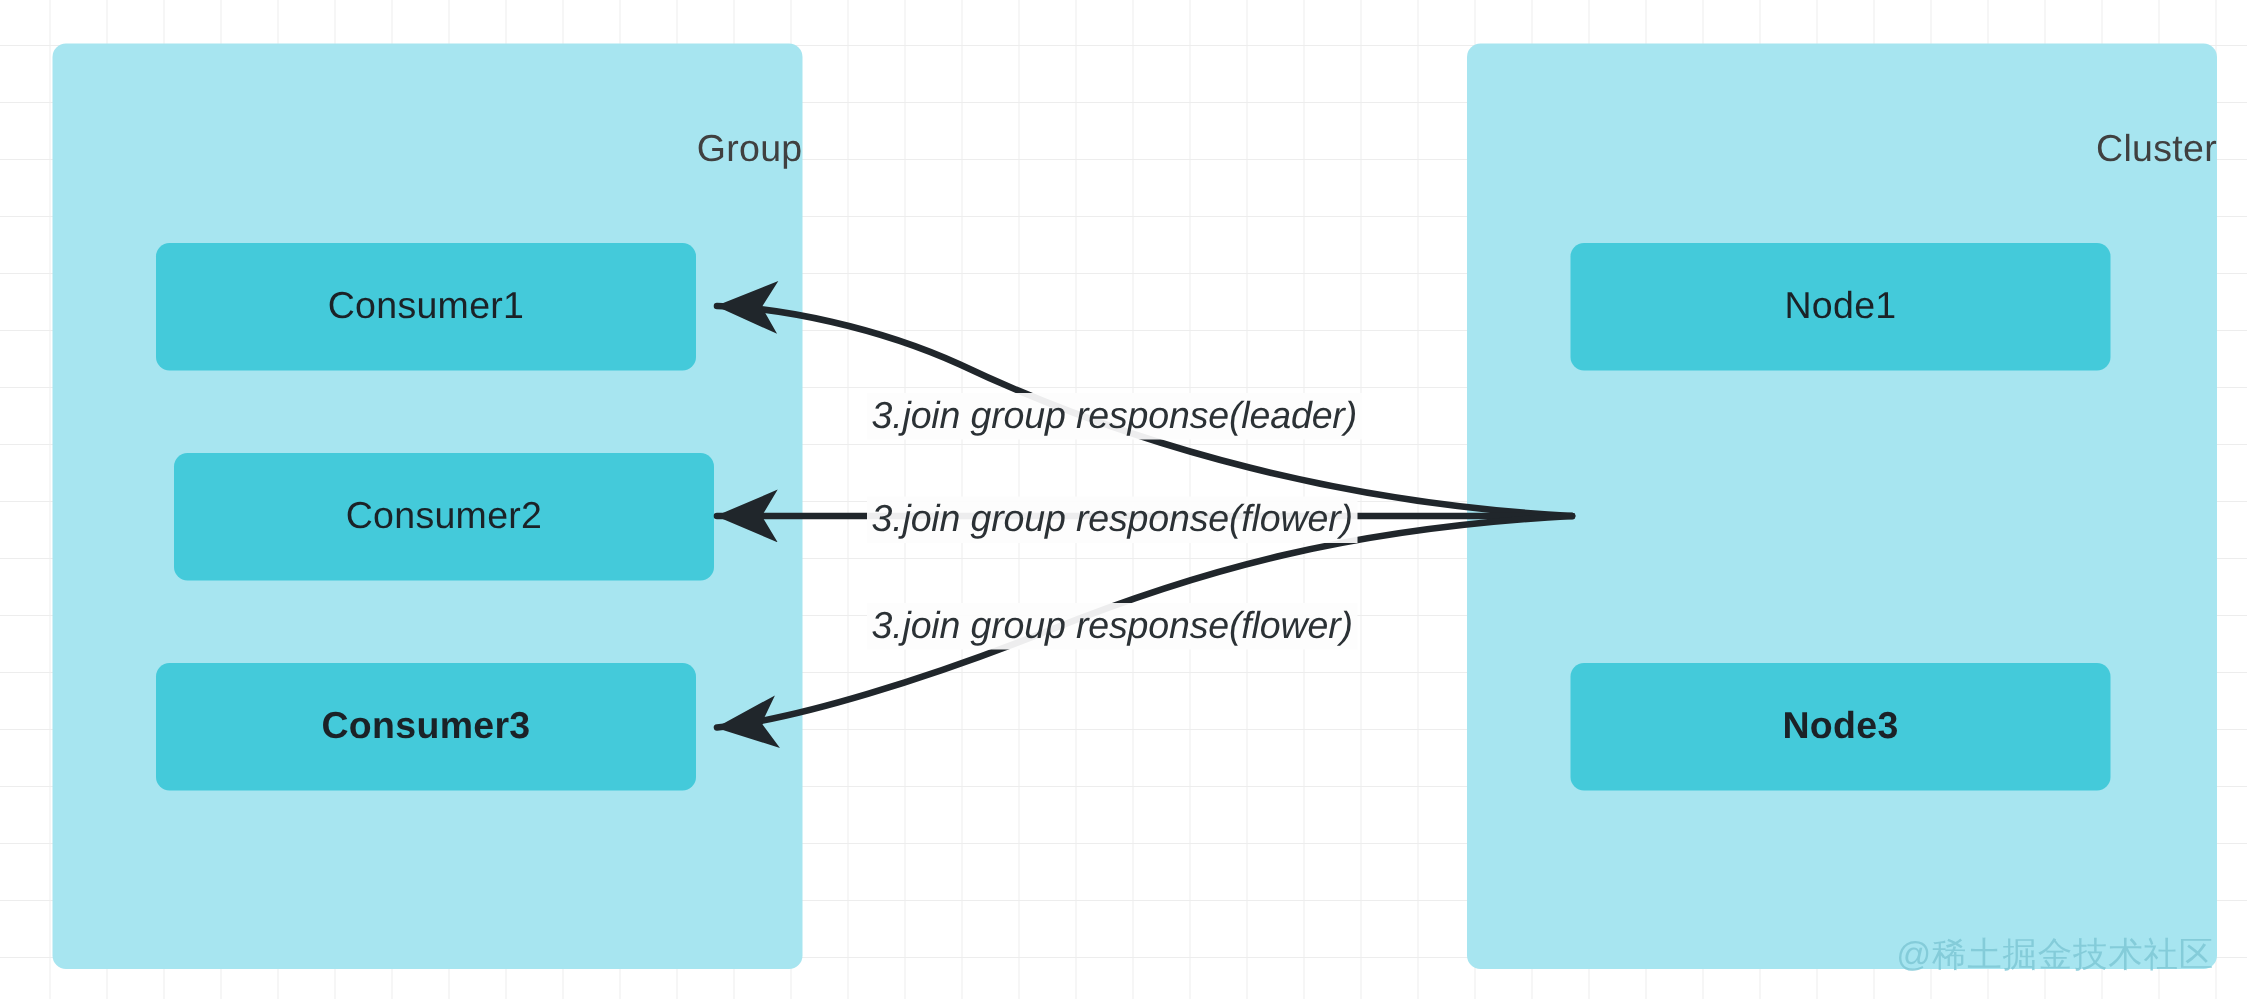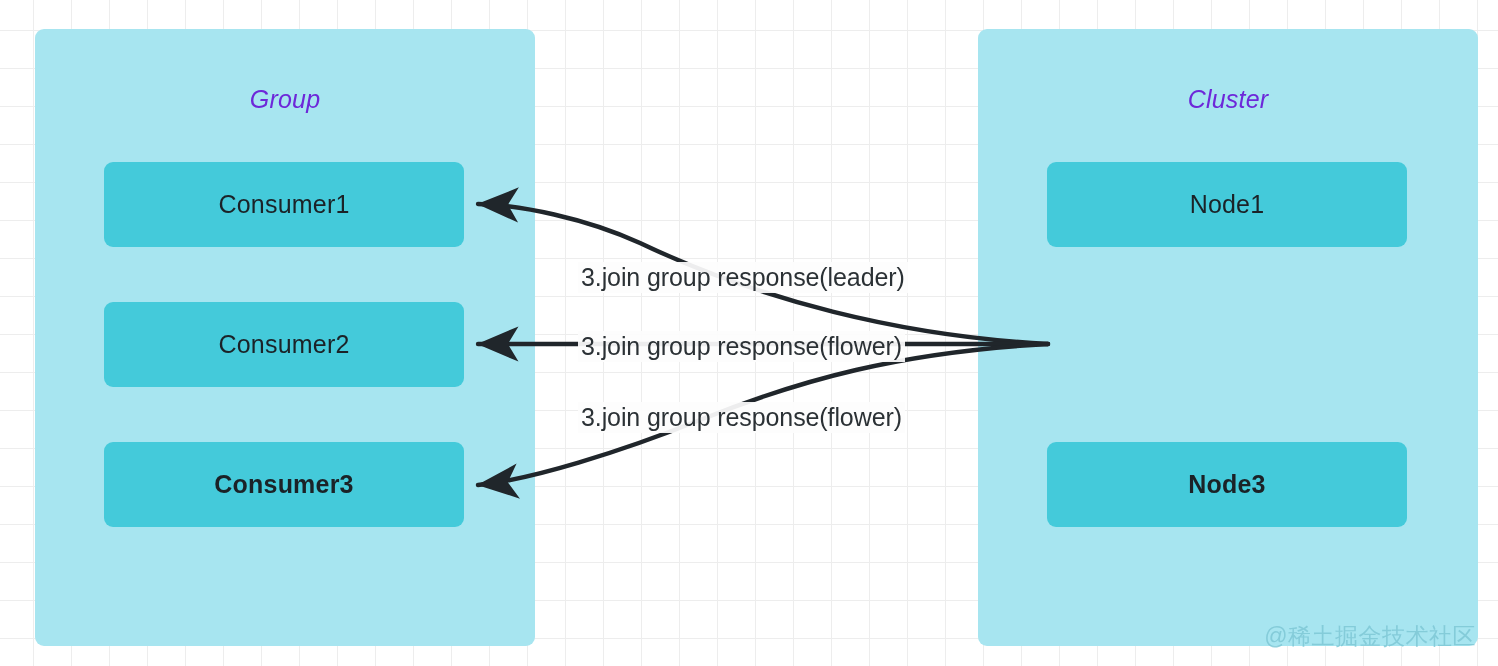--- a/index.html
+++ b/index.html
@@ -33,47 +33,46 @@
     box-sizing: border-box;
   }
   #panel-group   { left: 35px;  top: 29px; width: 500px; height: 617px; }
   #panel-cluster { left: 978px; top: 29px; width: 500px; height: 617px; }
 
   .panel-title {
     position: absolute;
     top: 58px;
     left: 0;
     width: 100%;
-    text-align: center;
+    text-align: right;
     font-size: 25px;
-    color: #6d28d9;
+    color: #404040;
     line-height: 1;
     letter-spacing: .2px;
-    font-style: italic;
   }
 
   
   .node-box {
     position: absolute;
     left: 69px;
     width: 360px;
     height: 85px;
     background: #44cada;
     border-radius: 9px;
     display: flex;
     align-items: center;
     justify-content: center;
     color: #1b2227;
     font-size: 25px;
     letter-spacing: .2px;
     box-sizing: border-box;
     text-align: right;
   }
   .row-1 { top: 133px; }
-  .row-2 { top: 273px; }
+  .row-2 { top: 273px; margin-left: 12px; }
   .row-3 { top: 413px; font-weight: bold; }
 
   
   #edges {
     position: absolute;
     left: 0;
     top: 0;
     width: 1498px;
     height: 666px;
     pointer-events: none;
@@ -82,20 +81,21 @@
   
   .edge-label {
     position: absolute;
     font-size: 25px;
     color: #2b3135;
     white-space: nowrap;
     background: rgba(253,253,253,0.93);
     padding: 1px 3px;
     line-height: 1.15;
     letter-spacing: -0.1px;
+    font-style: italic;
   }
   #label-leader   { left: 578px; top: 262px; }
   #label-flower-1 { left: 578px; top: 331px; }
   #label-flower-2 { left: 578px; top: 402px; }
 
   
   #watermark {
     position: absolute;
     right: 22px;
     bottom: 14px;

